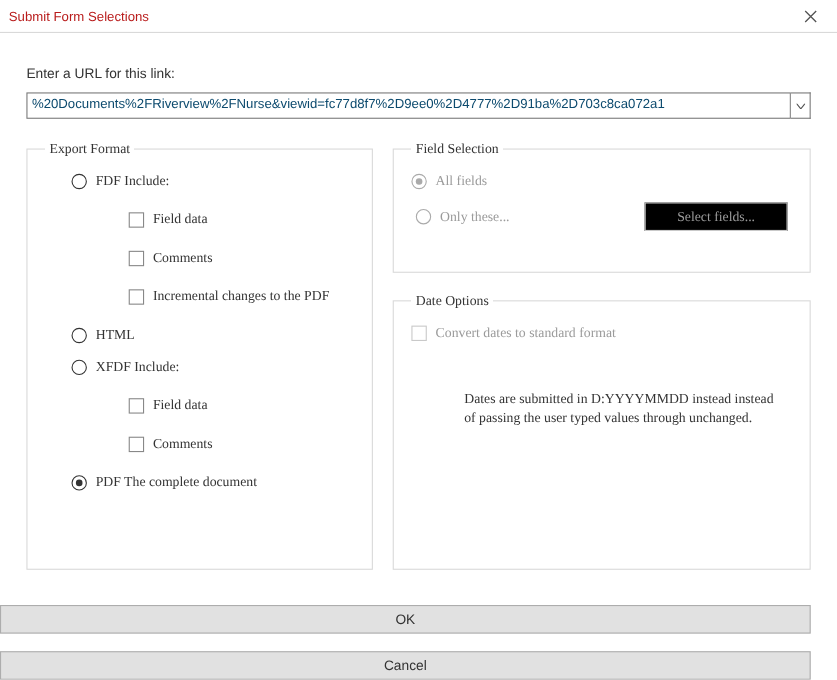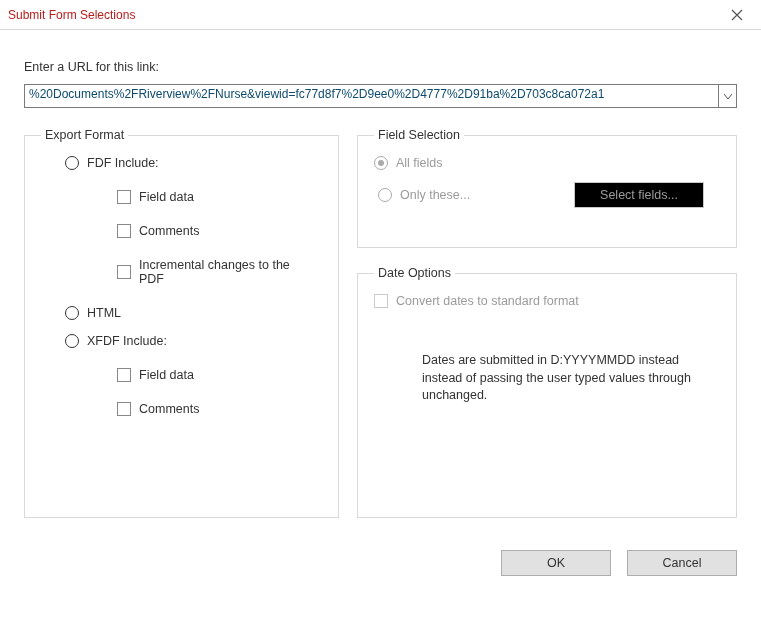--- a/index.html
+++ b/index.html
@@ -49,22 +49,23 @@
     border: 1px solid #7a7a7a; border-left: none;
     background: #fff; display:flex; align-items:center; justify-content:center;
   }
   .dropdown-btn svg { width: 8px; height: 5px; }
   .columns { display: flex; gap: 18px; }
   .col-left { flex: 1; }
   .col-right { width: 380px; display: flex; flex-direction: column; }
   fieldset.group {
     border: 1px solid #d9d9d9;
     margin: 0 0 18px 0;
-    padding: 14px 32px 16px 16px;
+    padding: 14px 20px 16px 16px;
     position: relative;
+    font-family: Liberation Serif, serif;
   }
   fieldset.group > legend {
     padding: 0 4px;
     font-size: 12.5px;
     color: #333;
   }
   .radio-row, .check-row {
     display: flex; align-items: center;
     margin-bottom: 8px;
   }
@@ -94,22 +95,23 @@
     min-width: 100px; height: 26px;
     border: 1px solid #adadad; background:#e1e1e1;
     display:flex; align-items:center; justify-content:center;
     font-size: 12.5px; color:#333; padding: 0 18px;
   }
   .btn.disabled { color:#9b9b9b; background:#000000; border-color:#c9c9c9; }
   .date-note {
     margin: 44px 0 0 48px; font-size: 12.5px; color:#333; line-height: 1.4;
   }
   .button-row {
-    display:flex; justify-content:flex-end; gap: 16px;
+    display:flex; justify-content:flex-start; gap: 16px;
     padding: 4px 24px 0 0;
+    flex-direction: column;
   }
   .btn.main { min-width: 110px; }
   .export-group { min-height: 390px; }
   .fieldsel-group { min-height: 120px; }
   .dateopt-group { flex:1; min-height: 238px; }
   .spacer-sm { height: 6px; }
   .spacer-md { height: 12px; }
 </style>
 </head>
 <body>
@@ -174,20 +176,24 @@
         <div class="check-row indent-2">
           <span class="check"></span>
           <span class="label-text">Field data</span>
         </div>
         <div class="spacer-md"></div>
         <div class="check-row indent-2">
           <span class="check"></span>
           <span class="label-text">Comments</span>
         </div>
         <div class="spacer-md"></div>
+        <div class="radio-row indent-1">
+          <span class="radio checked"></span>
+          <span class="label-text">PDF  The complete document</span>
+        </div>
       </fieldset>
     </div>
 
     <div class="col-right">
       <fieldset class="group fieldsel-group">
         <legend>Field Selection</legend>
         <div class="fieldsel-row">
           <div class="radio-row" style="margin:0;">
             <span class="radio disabled checked"></span>
             <span class="label-text disabled">All fields</span>

